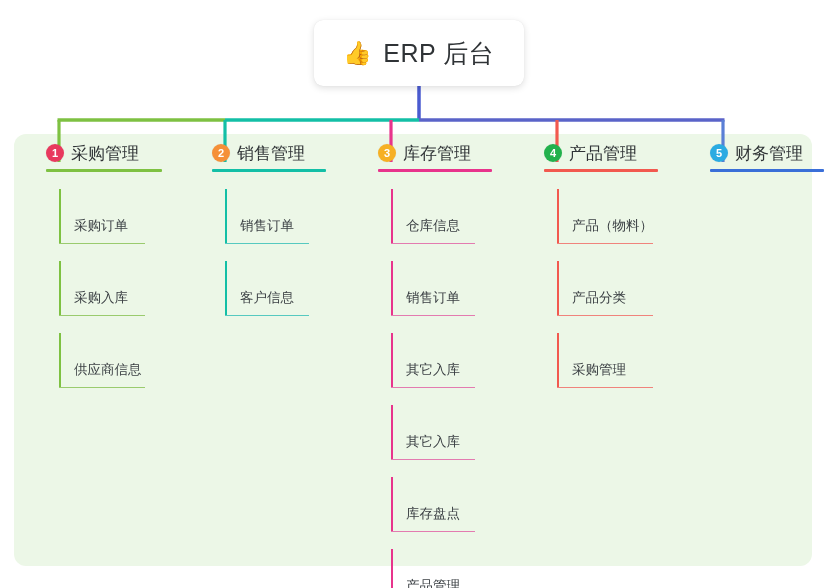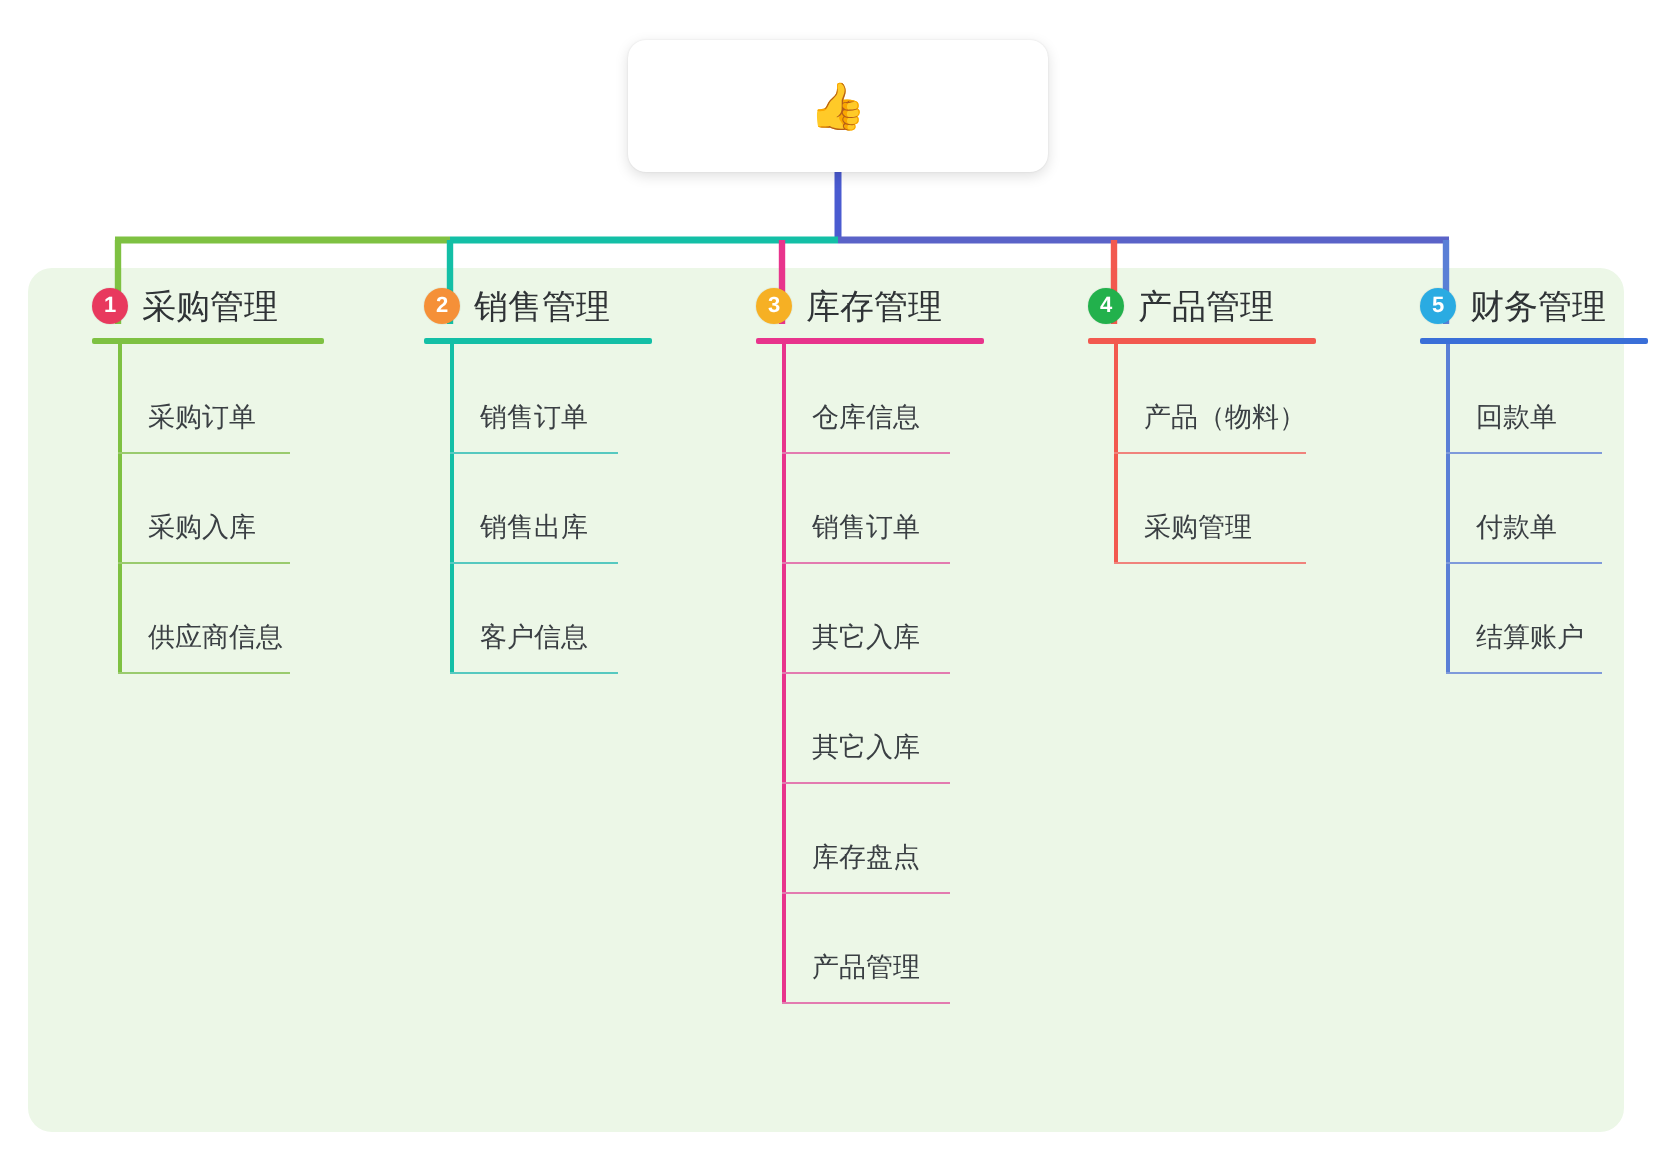--- a/index.html
+++ b/index.html
@@ -112,21 +112,21 @@
     border-radius: 1px;
   }
   .items {
     position: relative;
     margin: 0;
     padding: 0;
     list-style: none;
   }
   .item {
     position: relative;
-    height: 55px;
+    height: 72px;
     box-sizing: border-box;
   }
   .item-label {
     position: absolute;
     left: 44px;
     bottom: 9px;
     font-size: 13.5px;
     color: #3a3f43;
     white-space: nowrap;
   }
@@ -156,20 +156,21 @@
     <line x1="419" y1="120" x2="724.5" y2="120" stroke="#5a63c8" stroke-width="3.5" stroke-linecap="butt"></line>
     <line x1="59" y1="120" x2="59" y2="162" stroke="#7ec142" stroke-width="3.2" stroke-linecap="butt"></line>
     <line x1="225" y1="120" x2="225" y2="162" stroke="#13bfa6" stroke-width="3.2" stroke-linecap="butt"></line>
     <line x1="391" y1="120" x2="391" y2="162" stroke="#e8348c" stroke-width="3.2" stroke-linecap="butt"></line>
     <line x1="557" y1="120" x2="557" y2="162" stroke="#f2594f" stroke-width="3.2" stroke-linecap="butt"></line>
     <line x1="723" y1="120" x2="723" y2="162" stroke="#5a7fd6" stroke-width="3.2" stroke-linecap="butt"></line>
   </svg>
 
 <div id="root-card">
   <span class="thumb">👍</span>
+  <span class="rtitle">ERP 后台</span>
 </div>
 
 <div id="columns">
     <div class="column" style="left: 30px;">
       <div class="col-head">
         <span class="badge" style="background: rgb(232, 57, 94);">1</span>
         <span class="col-title">采购管理</span>
         <span class="head-rule" style="width: 116px; background: rgb(126, 193, 66);"></span>
       </div>
       <ul class="items">
@@ -197,25 +198,20 @@
         <span class="head-rule" style="width: 114px; background: rgb(19, 191, 166);"></span>
       </div>
       <ul class="items">
         <li class="item">
           <span class="tick" style="background: rgb(19, 191, 166);"></span>
           <span class="item-label">销售订单</span>
           <span class="item-rule" style="width: 84px; background: rgb(86, 201, 192);"></span>
         </li>
         <li class="item">
           <span class="tick" style="background: rgb(19, 191, 166);"></span>
-          <span class="item-label">销售出库</span>
-          <span class="item-rule" style="width: 84px; background: rgb(86, 201, 192);"></span>
-        </li>
-        <li class="item">
-          <span class="tick" style="background: rgb(19, 191, 166);"></span>
           <span class="item-label">客户信息</span>
           <span class="item-rule" style="width: 84px; background: rgb(86, 201, 192);"></span>
         </li>
       </ul>
     </div>
     <div class="column" style="left: 362px;">
       <div class="col-head">
         <span class="badge" style="background: rgb(246, 176, 36);">3</span>
         <span class="col-title">库存管理</span>
         <span class="head-rule" style="width: 114px; background: rgb(232, 52, 140);"></span>
@@ -260,42 +256,30 @@
         <span class="head-rule" style="width: 114px; background: rgb(242, 89, 79);"></span>
       </div>
       <ul class="items">
         <li class="item">
           <span class="tick" style="background: rgb(242, 89, 79);"></span>
           <span class="item-label">产品（物料）</span>
           <span class="item-rule" style="width: 96px; background: rgb(240, 131, 124);"></span>
         </li>
         <li class="item">
           <span class="tick" style="background: rgb(242, 89, 79);"></span>
+          <span class="item-label">产品分类</span>
+          <span class="item-rule" style="width: 96px; background: rgb(240, 131, 124);"></span>
+        </li>
+        <li class="item">
+          <span class="tick" style="background: rgb(242, 89, 79);"></span>
           <span class="item-label">采购管理</span>
           <span class="item-rule" style="width: 96px; background: rgb(240, 131, 124);"></span>
         </li>
       </ul>
     </div>
     <div class="column" style="left: 694px;">
       <div class="col-head">
         <span class="badge" style="background: rgb(42, 171, 226);">5</span>
         <span class="col-title">财务管理</span>
         <span class="head-rule" style="width: 114px; background: rgb(58, 111, 216);"></span>
       </div>
-      <ul class="items">
-        <li class="item">
-          <span class="tick" style="background: rgb(90, 127, 214);"></span>
-          <span class="item-label">回款单</span>
-          <span class="item-rule" style="width: 78px; background: rgb(127, 154, 218);"></span>
-        </li>
-        <li class="item">
-          <span class="tick" style="background: rgb(90, 127, 214);"></span>
-          <span class="item-label">付款单</span>
-          <span class="item-rule" style="width: 78px; background: rgb(127, 154, 218);"></span>
-        </li>
-        <li class="item">
-          <span class="tick" style="background: rgb(90, 127, 214);"></span>
-          <span class="item-label">结算账户</span>
-          <span class="item-rule" style="width: 78px; background: rgb(127, 154, 218);"></span>
-        </li>
-      </ul>
     </div>
   </div>
 
 </body></html>

